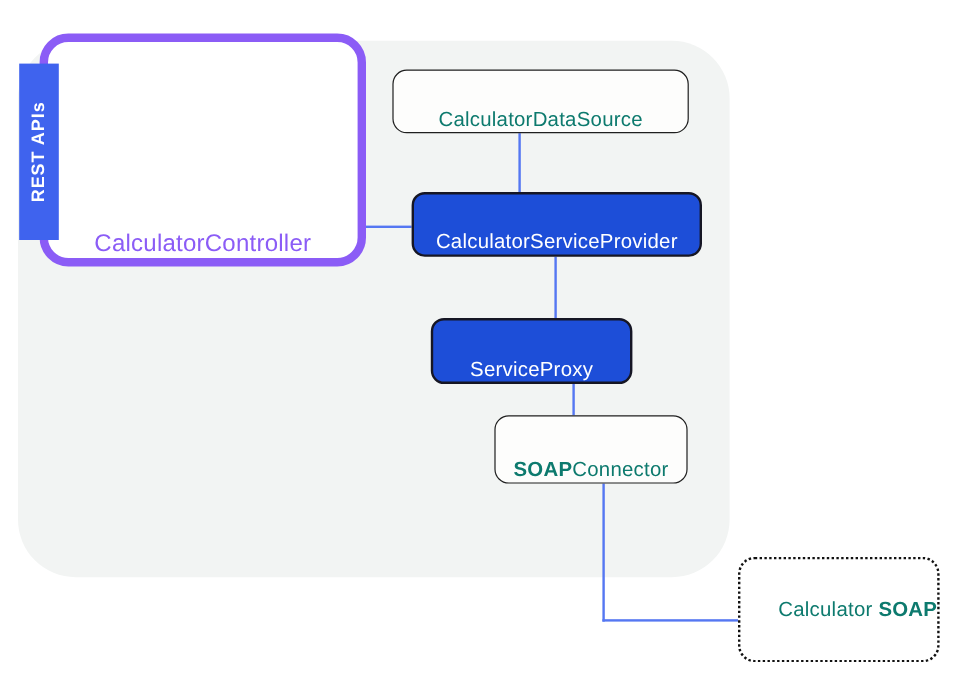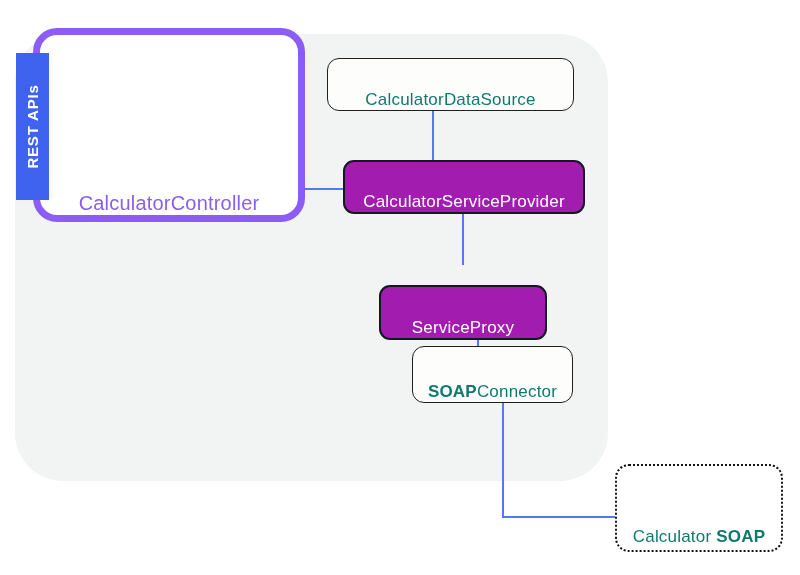--- a/index.html
+++ b/index.html
@@ -64,40 +64,40 @@
     font-size: 15px;
     letter-spacing: 0.8px;
   }
   .node-white {
     background: #fdfdfc;
     border: 1.5px solid #1f1f1f;
     border-radius: 12px;
     color: #0d7a6e;
   }
   .node-blue {
-    background: #a21caf;
+    background: #1d4ed8;
     border: 2px solid #161624;
     border-radius: 11px;
     color: #ffffff;
   }
   .node-datasource { left: 327px; top: 58px;  width: 247px; height: 53px; }
   .node-provider   { left: 343px; top: 160px; width: 242px; height: 54px; }
-  .node-proxy      { left: 379px; top: 265px; width: 168px; height: 55px; margin-top: 20px; }
+  .node-proxy      { left: 359px; top: 265px; width: 168px; height: 55px; }
   .node-soapconn   { left: 412px; top: 346px; width: 161px; height: 57px; }
   .node-webservice {
     left: 615px;
     top: 464px;
     width: 168px;
     height: 88px;
     background: #ffffff;
     border: 2px dotted #111111;
     border-radius: 14px;
     color: #0d7a6e;
     line-height: 26px;
-    flex-direction: row;
+    flex-direction: column;
   }
   .bold { font-weight: bold; }
   .connector {
     position: absolute;
     background: #5577f2;
   }
   .conn-h { height: 2px; }
   .conn-v { width: 2px; }
   .c-controller-provider { left: 303px; top: 188px; width: 40px; }
   .c-datasource-provider { left: 432px; top: 111px; height: 49px; }

